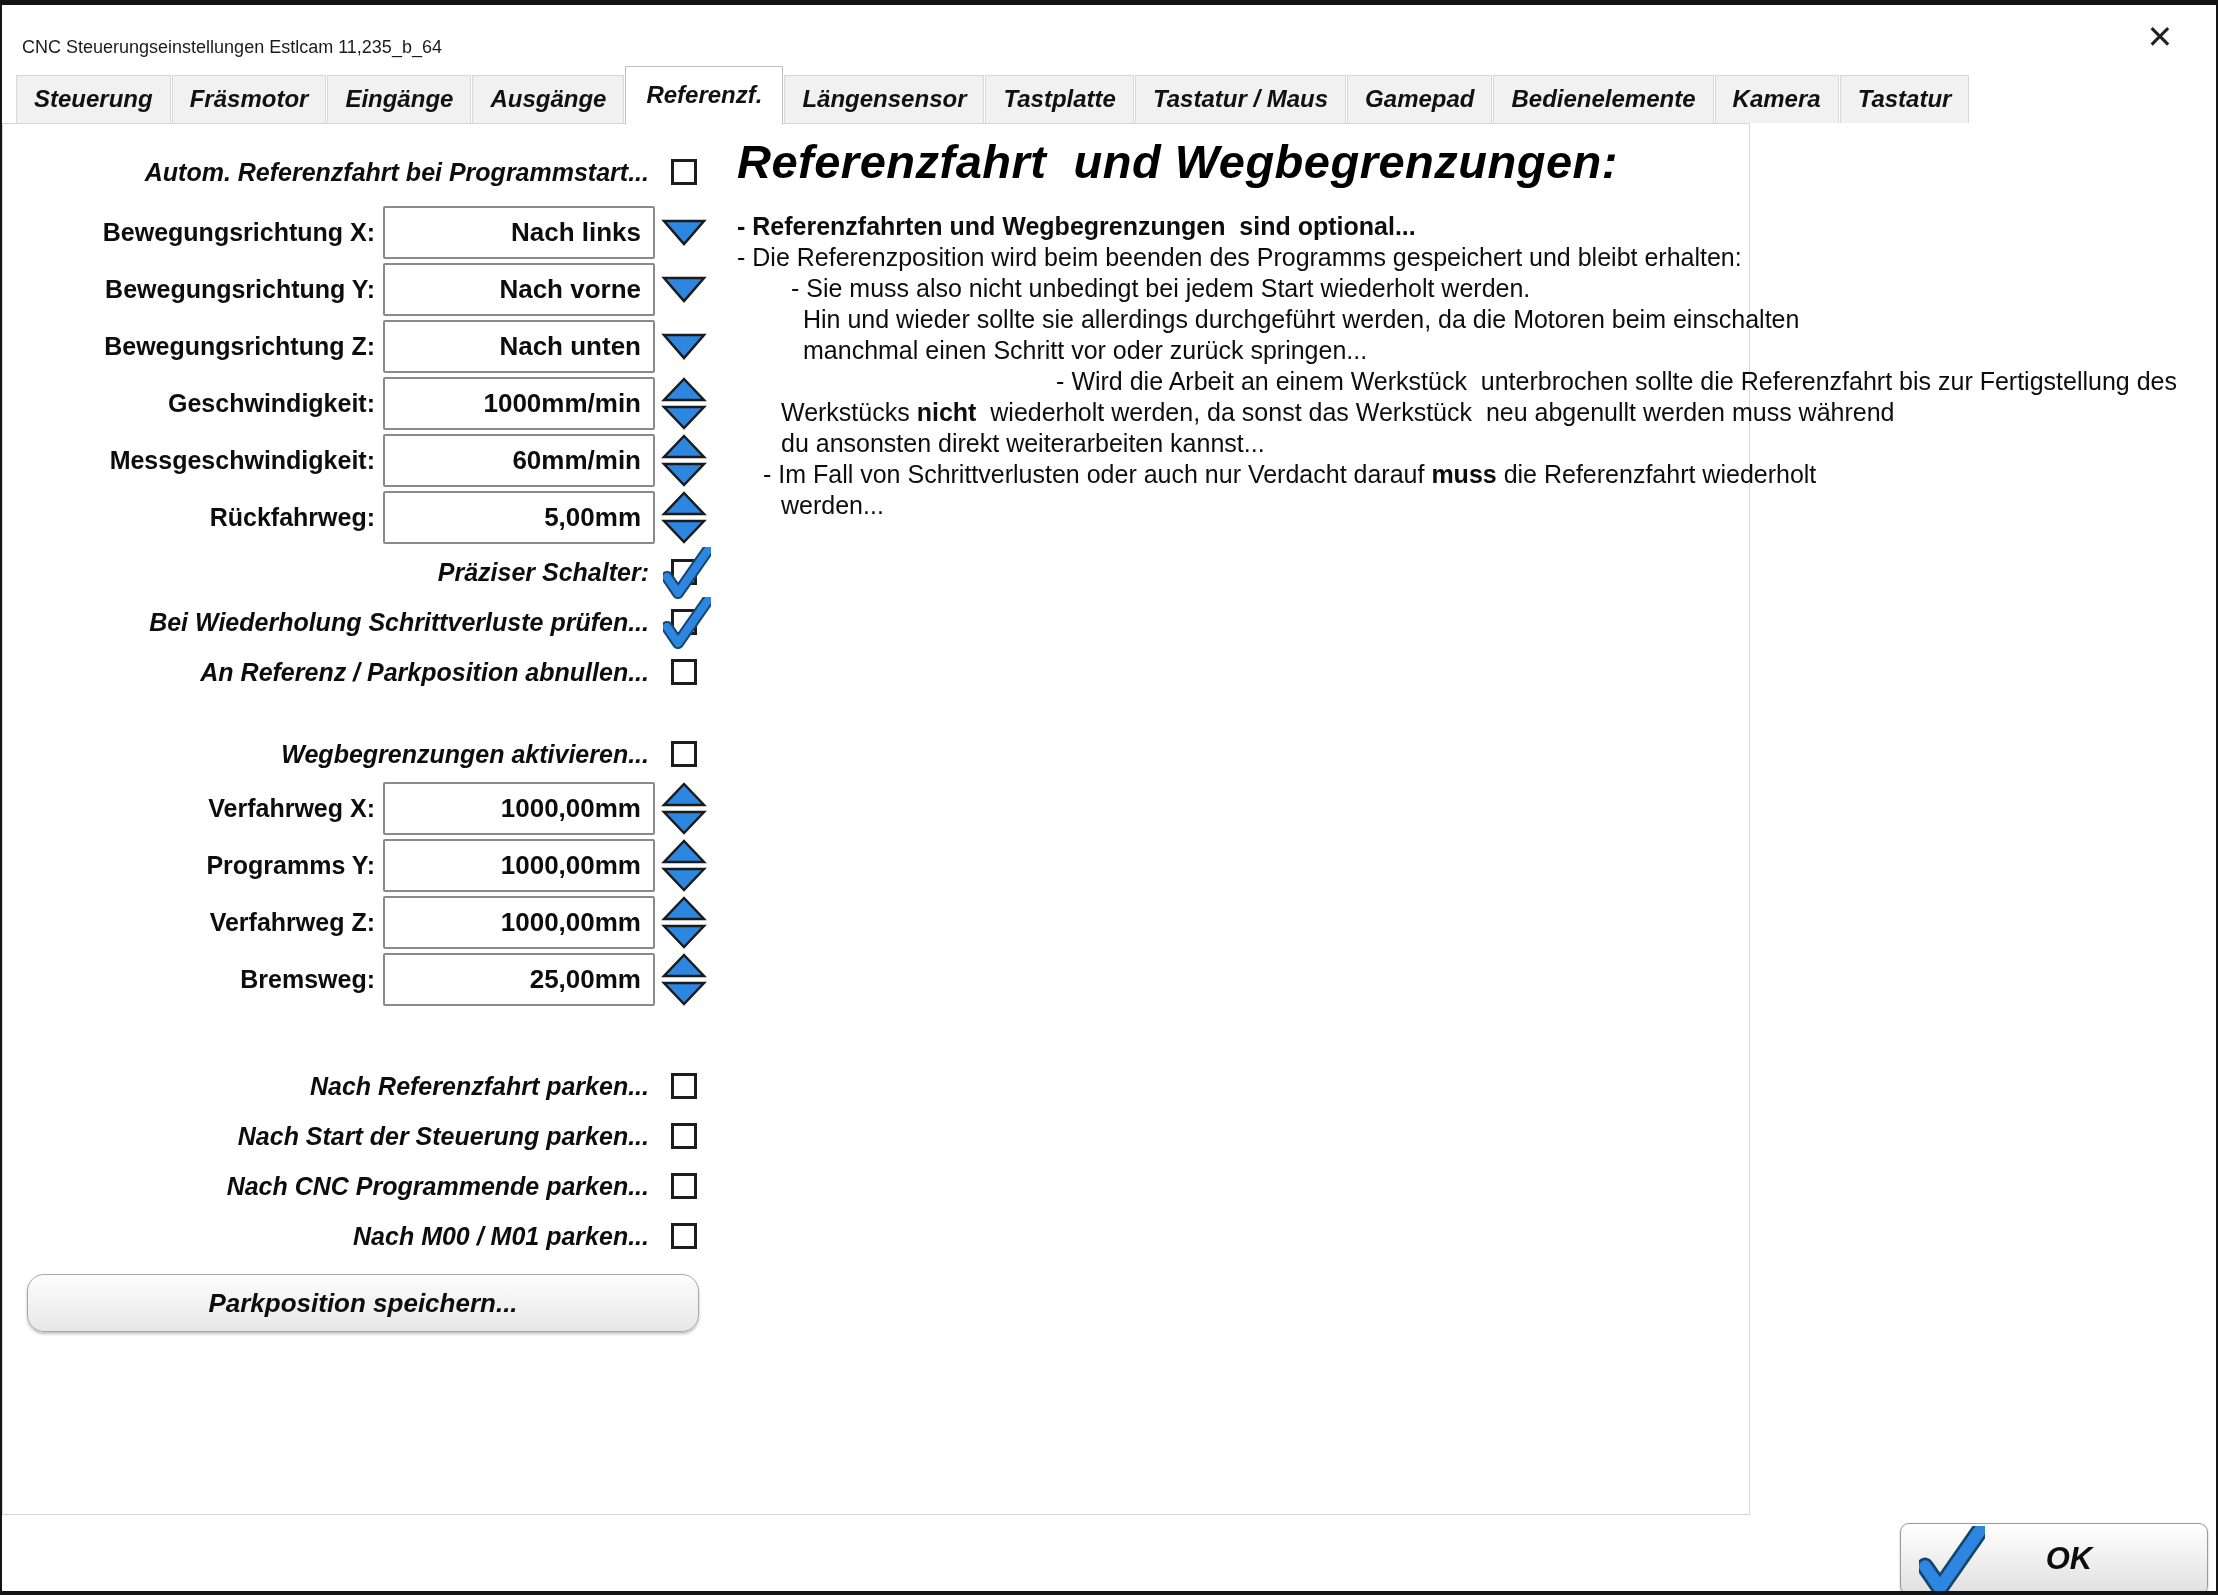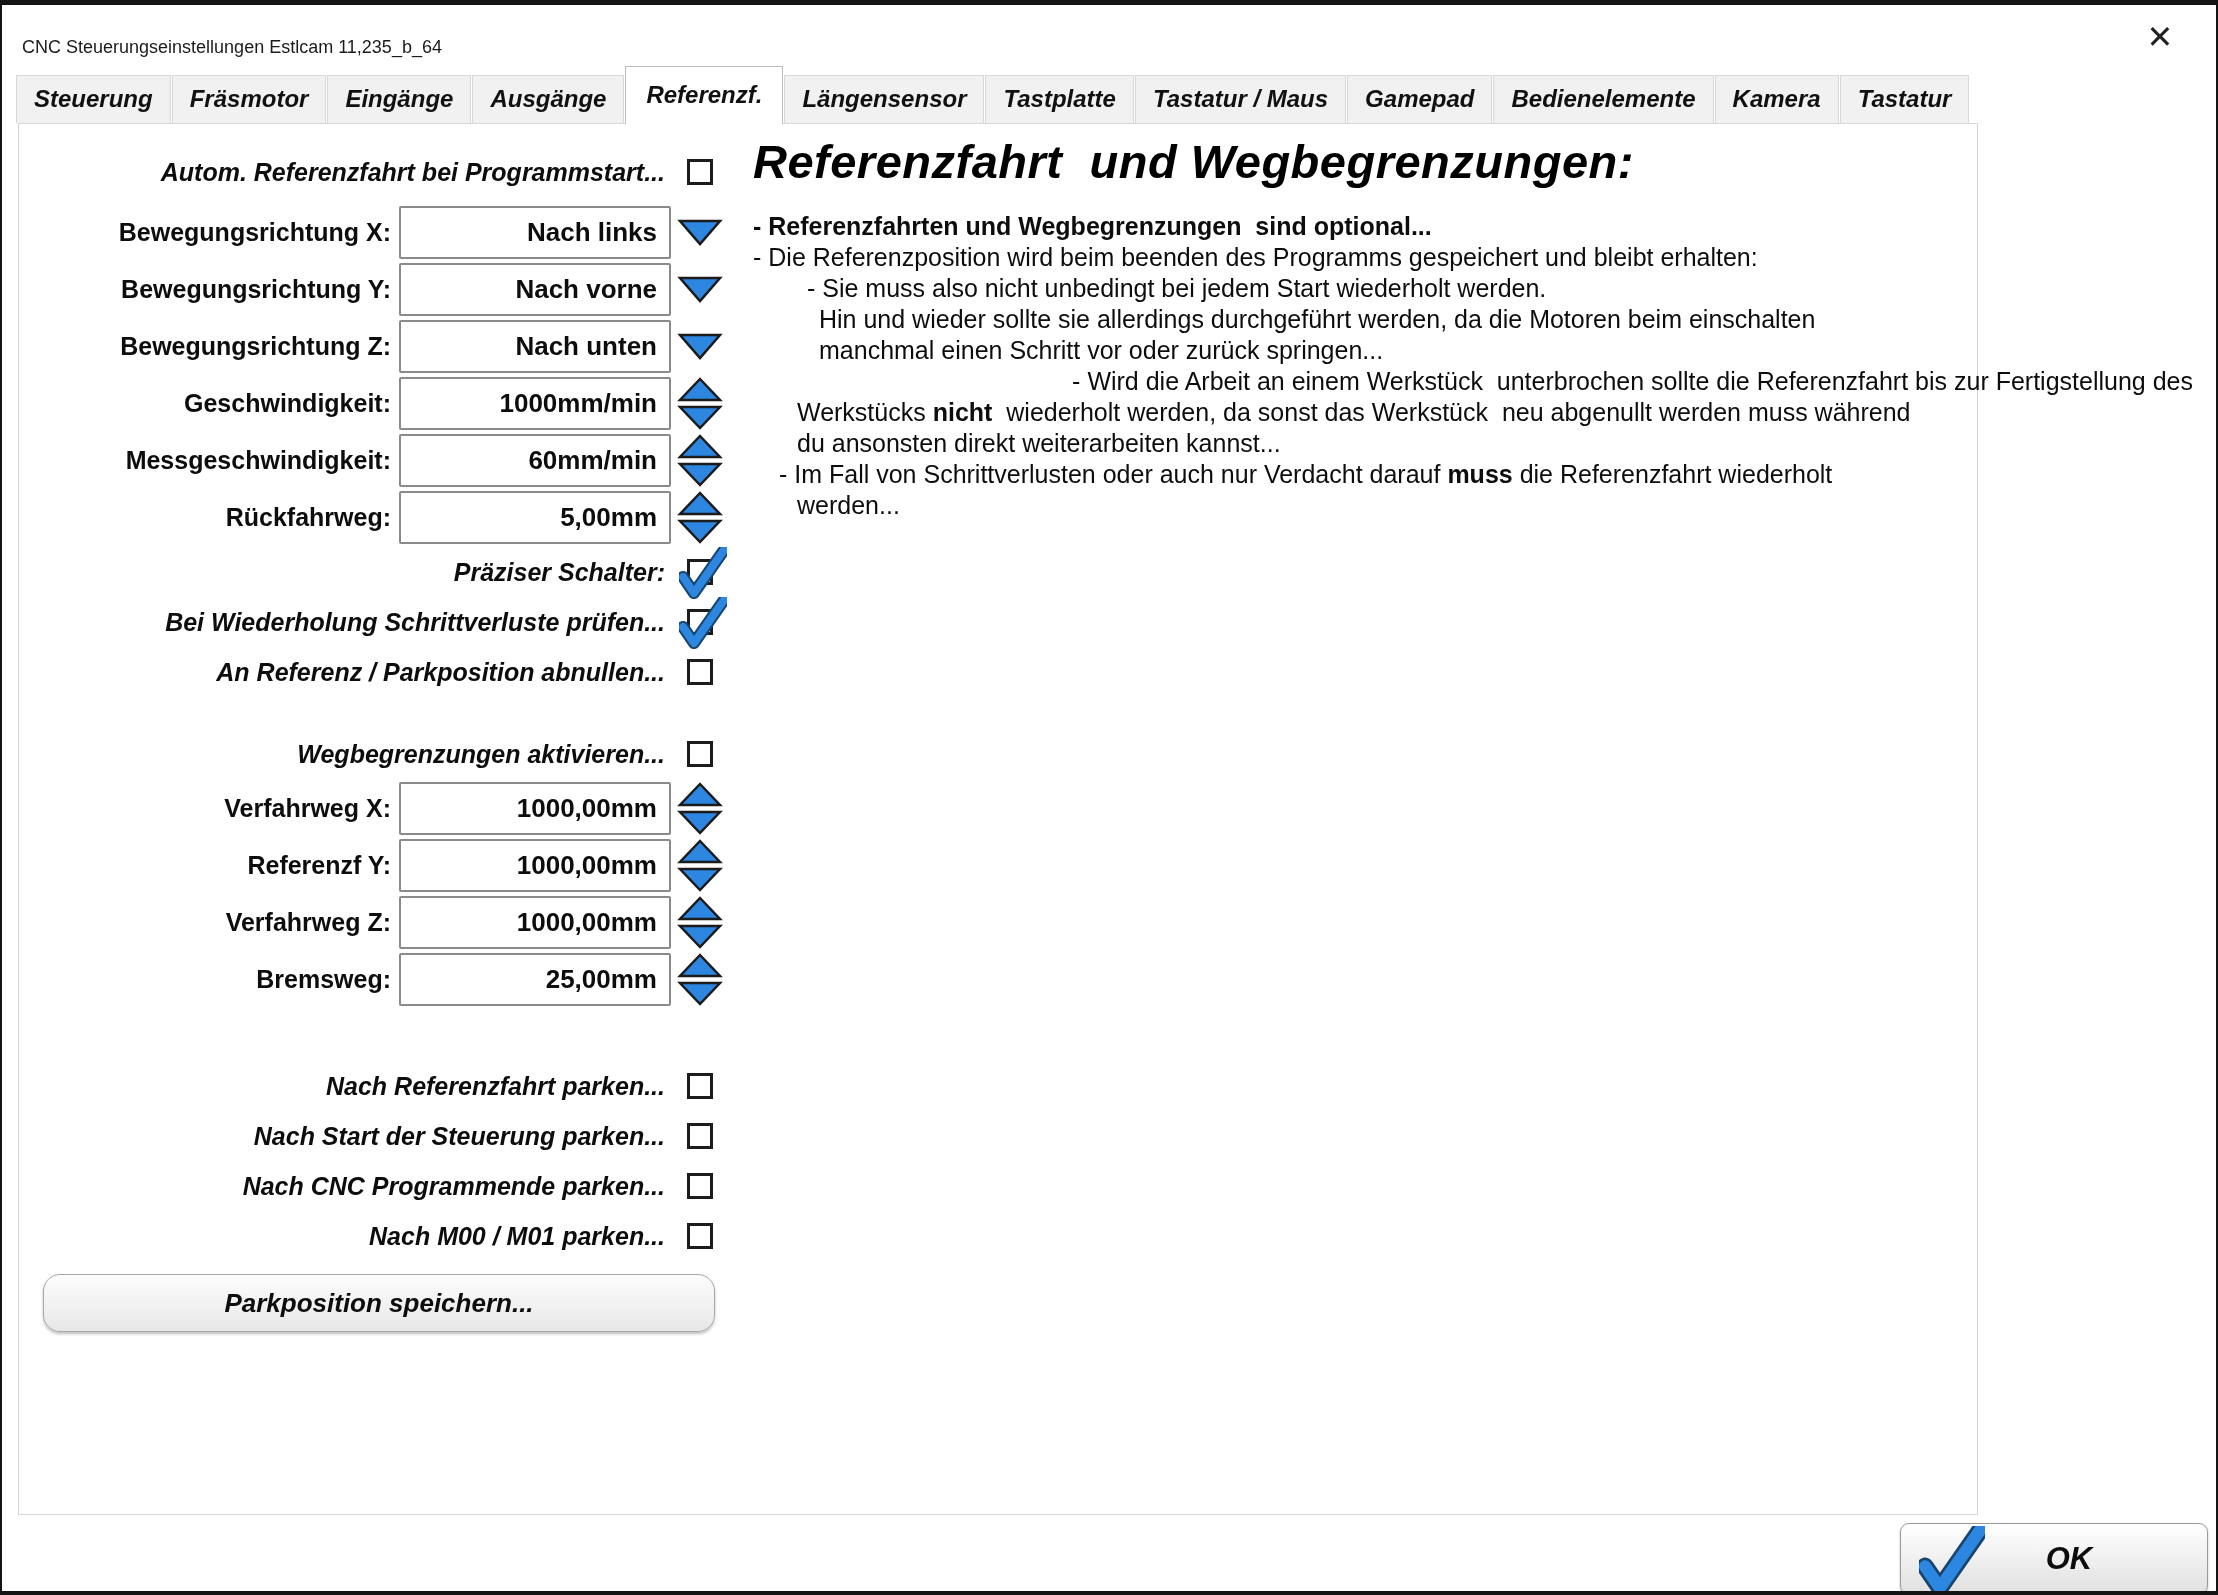--- a/index.html
+++ b/index.html
@@ -23,21 +23,21 @@
   
   .tabbar { position:absolute; left:14px; top:62px; right:8px; height:56px;
     display:flex; align-items:flex-end; z-index:2; }
   .tab { background:#f1f1f1; border:1px solid #d8d8d8; border-bottom:none;
     padding:9px 17px 10px 17px; font-size:24px; font-weight:bold; font-style:italic;
     color:#111; white-space:pre; margin-right:1px; }
   .tab.active { background:#fff; border:1px solid #bdbdbd; border-bottom:none;
     padding:14px 20px 15px 20px; position:relative; top:1px; z-index:3; }
 
   
-  .page { position:absolute; left:16px; top:118px; width:1960px; height:1392px;
+  .page { position:absolute; left:0; top:118px; width:1748px; height:1392px;
     background:#fff; border:1px solid #d6d6d6; }
 
   
   .form-col { position:absolute; left:12px; top:20px; width:692px; }
   .frow { display:flex; align-items:center; height:53px; margin-bottom:4px; }
   .frow.cb { height:44px; margin:6px 0; }
   .lbl { flex:1; text-align:right; padding-right:8px; font-size:25px; font-weight:bold;
     color:#0d0d0d; white-space:pre; }
   .lbl.it { font-style:italic; padding-right:6px; }
   .fbox { width:272px; height:53px; border:2px solid #8a8a8a; border-radius:2px;
@@ -201,21 +201,21 @@
           <div class="fbox">
             <span class="fval">1000,00mm</span>
           </div>
           <div class="iconzone">
             <svg width="46" height="54" viewBox="0 0 46 54">
               <polygon points="23,2 43,23 3,23" fill="#2d87e0" stroke="#1b1b1b" stroke-width="2.5"></polygon>
               <polygon points="3,30 43,30 23,51" fill="#2d87e0" stroke="#1b1b1b" stroke-width="2.5"></polygon>
             </svg>
           </div>
         </div><div class="frow">
-          <span class="lbl">Referenzf Y:</span>
+          <span class="lbl">Programms Y:</span>
           <div class="fbox">
             <span class="fval">1000,00mm</span>
           </div>
           <div class="iconzone">
             <svg width="46" height="54" viewBox="0 0 46 54">
               <polygon points="23,2 43,23 3,23" fill="#2d87e0" stroke="#1b1b1b" stroke-width="2.5"></polygon>
               <polygon points="3,30 43,30 23,51" fill="#2d87e0" stroke="#1b1b1b" stroke-width="2.5"></polygon>
             </svg>
           </div>
         </div><div class="frow">

